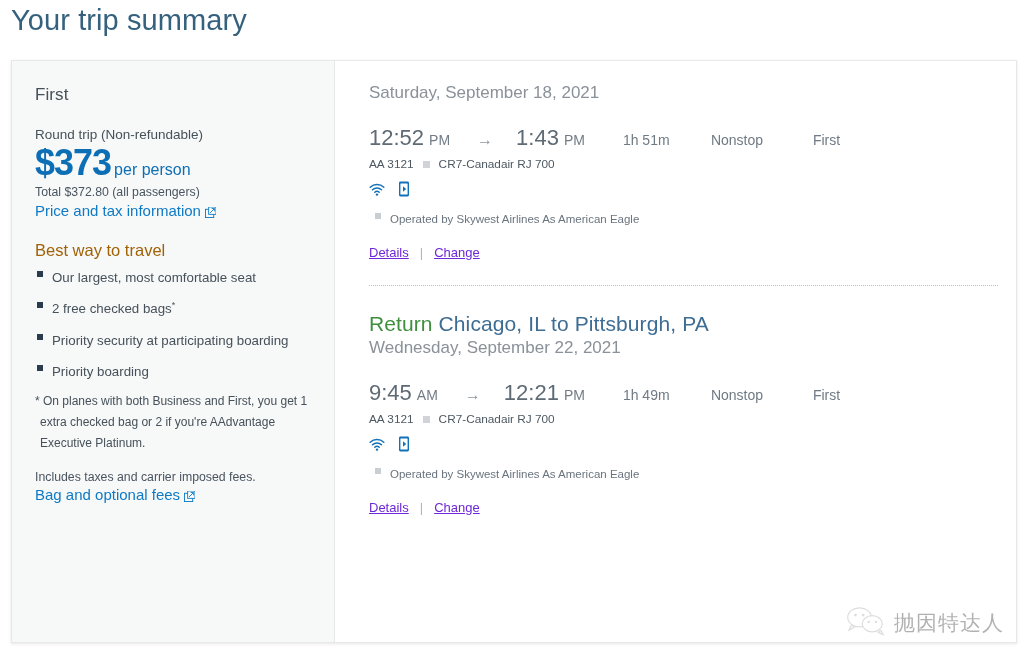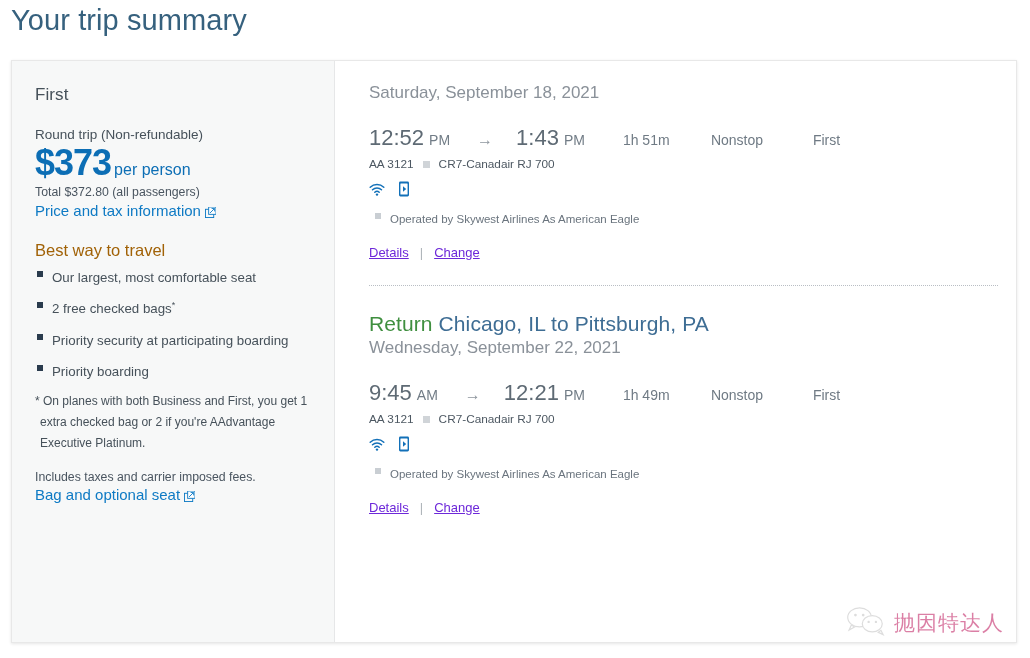--- a/index.html
+++ b/index.html
@@ -273,21 +273,21 @@
     right: 26px;
     bottom: 18px;
     display: flex;
     align-items: center;
     gap: 9px;
     opacity: 0.55;
     pointer-events: none;
   }
   #watermark .wm-text {
     font-size: 21px;
-    color: #be185d;
+    color: #737373;
     letter-spacing: 1px;
     font-family: "DejaVu Sans", sans-serif;
   }
 </style>
 </head>
 <body>
 
 <div id="page-title">Your trip summary</div>
 
 <div id="trip-card">
@@ -317,21 +317,21 @@
       <li><span>Our largest, most comfortable seat</span><span class="sup-mark"></span></li>
       <li><span>2 free checked bags</span><span class="sup-mark">*</span></li>
       <li><span>Priority security at participating boarding</span><span class="sup-mark"></span></li>
       <li><span>Priority boarding</span><span class="sup-mark"></span></li>
     </ul>
 
     <p class="footnote">* On planes with both Business and First, you get 1 extra checked bag or 2 if you're AAdvantage Executive Platinum.</p>
 
     <div class="fees-note">Includes taxes and carrier imposed fees.</div>
 
-    <a class="linkish"><span>Bag and optional seat</span><span class="ext-icon"><svg width="11" height="11" viewBox="0 0 12 12">
+    <a class="linkish"><span>Bag and optional fees</span><span class="ext-icon"><svg width="11" height="11" viewBox="0 0 12 12">
             <rect x="0.5" y="2.5" width="9" height="9" fill="none" stroke="#0e7ac4" stroke-width="1"></rect>
             <rect x="4" y="0" width="8" height="8" fill="#ffffff" stroke="#0e7ac4" stroke-width="1"></rect>
             <path d="M5.5 6.5 L10 2" stroke="#0e7ac4" stroke-width="1" fill="none"></path>
             <path d="M7.2 1.6 L10.5 1.6 L10.5 4.8" stroke="#0e7ac4" stroke-width="1" fill="none"></path>
           </svg></span></a>
 
   </div>
 
   <div id="itinerary">
 

